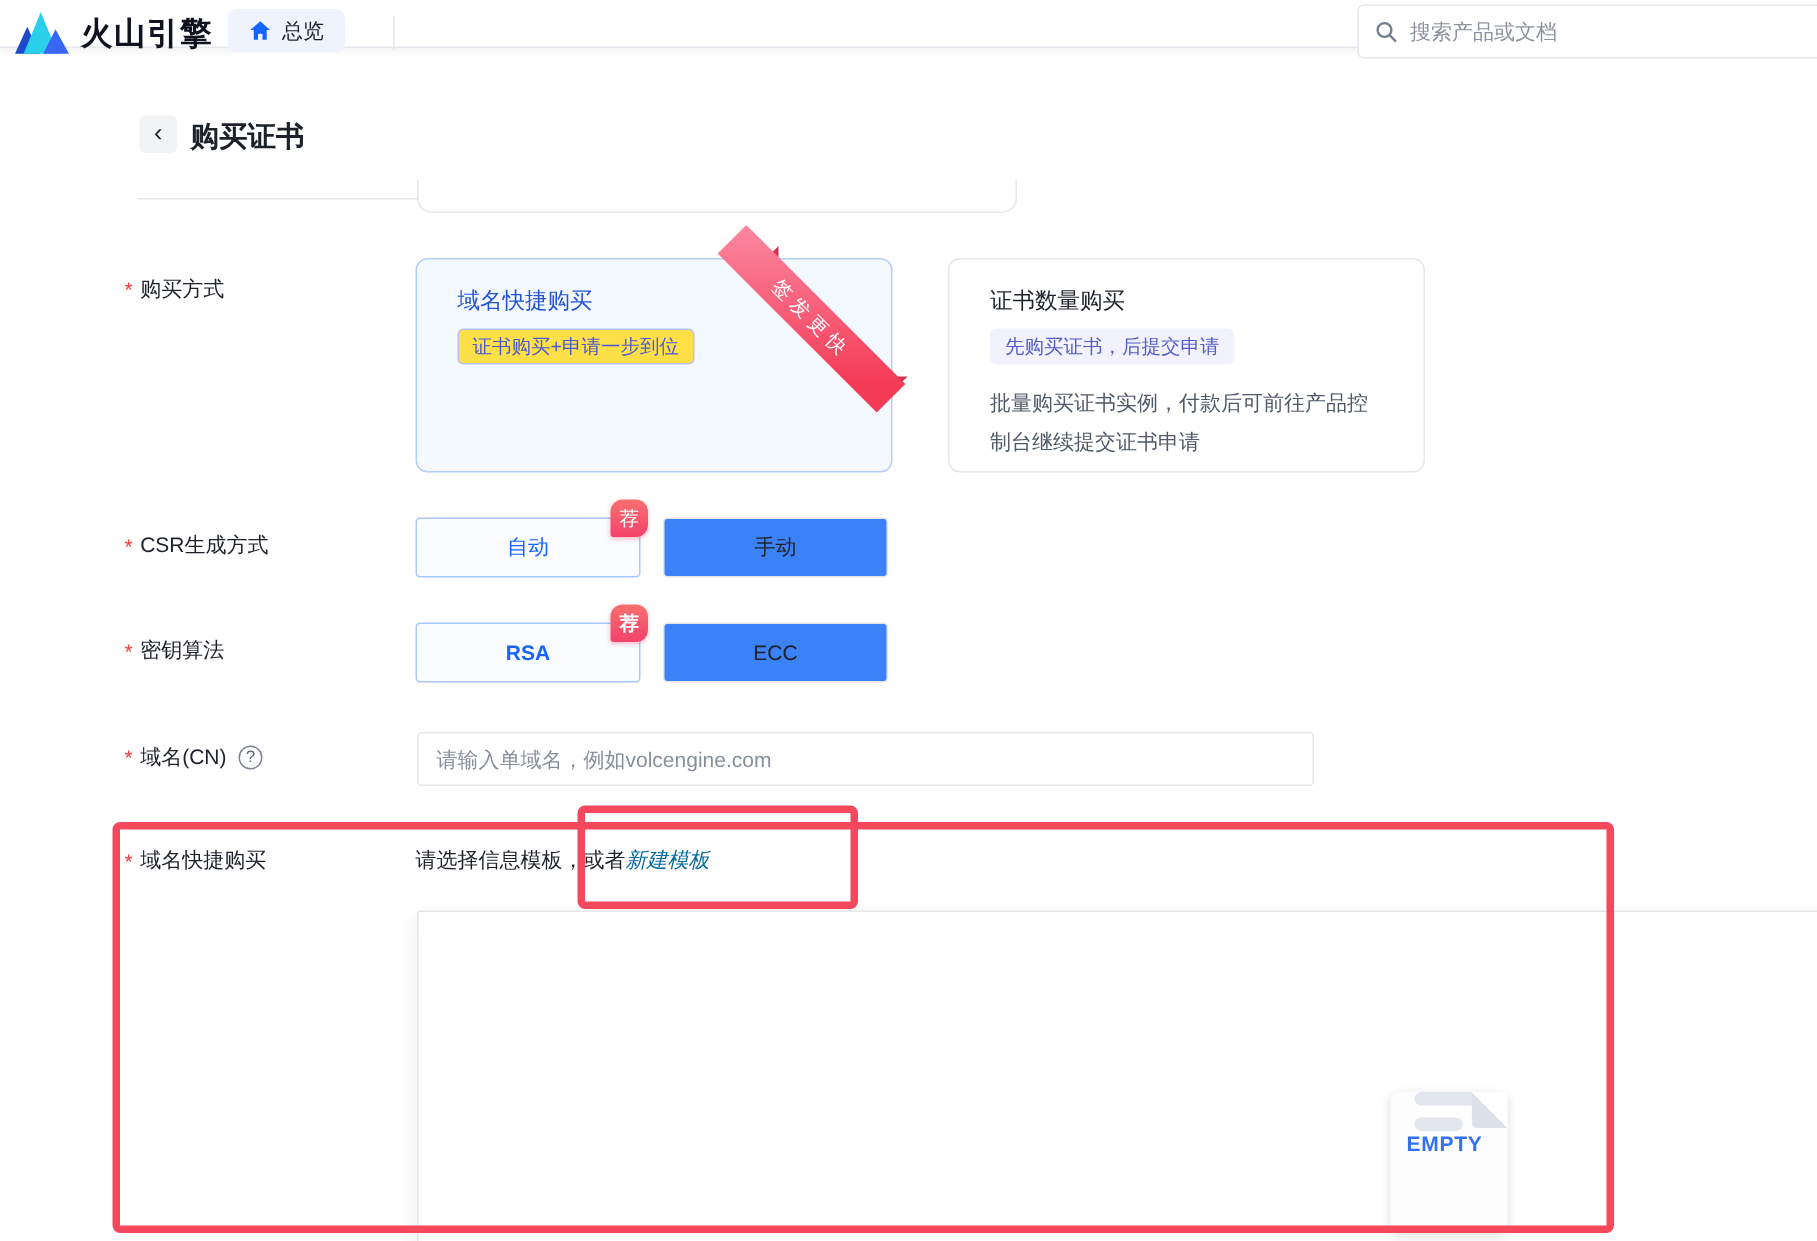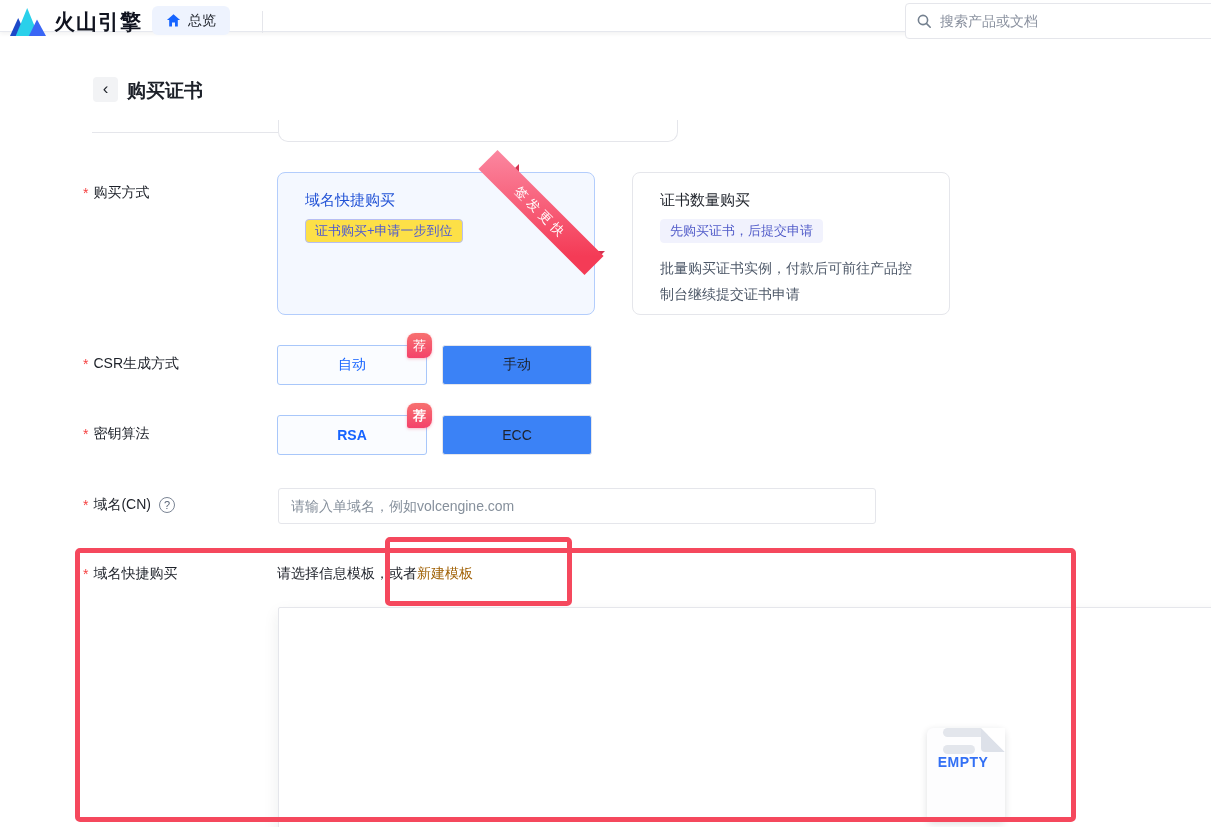--- a/index.html
+++ b/index.html
@@ -73,21 +73,21 @@
   
   .help-icon { display:inline-flex; width:16px; height:16px; border:1px solid #7b8595; border-radius:50%;
     align-items:center; justify-content:center; font-size:11px; color:#5a6577; margin-left:3px; }
   .domain-input { position:absolute; left:278px; top:488px; width:598px; height:36px;
     border:1px solid #e5e6eb; border-radius:3px; padding:0 12px; font-size:14px; color:#1d2129;
     font-family:inherit; outline:none; }
   .domain-input::placeholder { color:#86909c; }
 
   
   .template-prompt { position:absolute; left:277px; top:565px; font-size:14px; color:#1d2129; }
-  .link { color:#a16207; cursor:pointer; text-decoration:none; }
+  .link { color:#0369a1; cursor:pointer; text-decoration:none;font-style:italic; }
 
   
   .dropdown-panel { position:absolute; left:278px; top:607px; width:1375px; height:282px;
     background:#fff; border:1px solid #e5e6eb; border-radius:2px;
     box-shadow:0 6px 16px rgba(31,35,41,.08); z-index:5; }
   .empty-state { position:absolute; left:607px; top:64px; width:160px; text-align:center; }
   .empty-page { position:relative; width:78px; height:94px; margin:0 auto; background:#fdfdfe;
     border-radius:6px; box-shadow:0 2px 7px rgba(31,35,41,.14); }
   .empty-page .dogear { position:absolute; top:0; right:0; width:0; height:0;
     border-style:solid; border-width:0 24px 24px 0; border-color:#fff #fff #dde1e9 #dde1e9;

